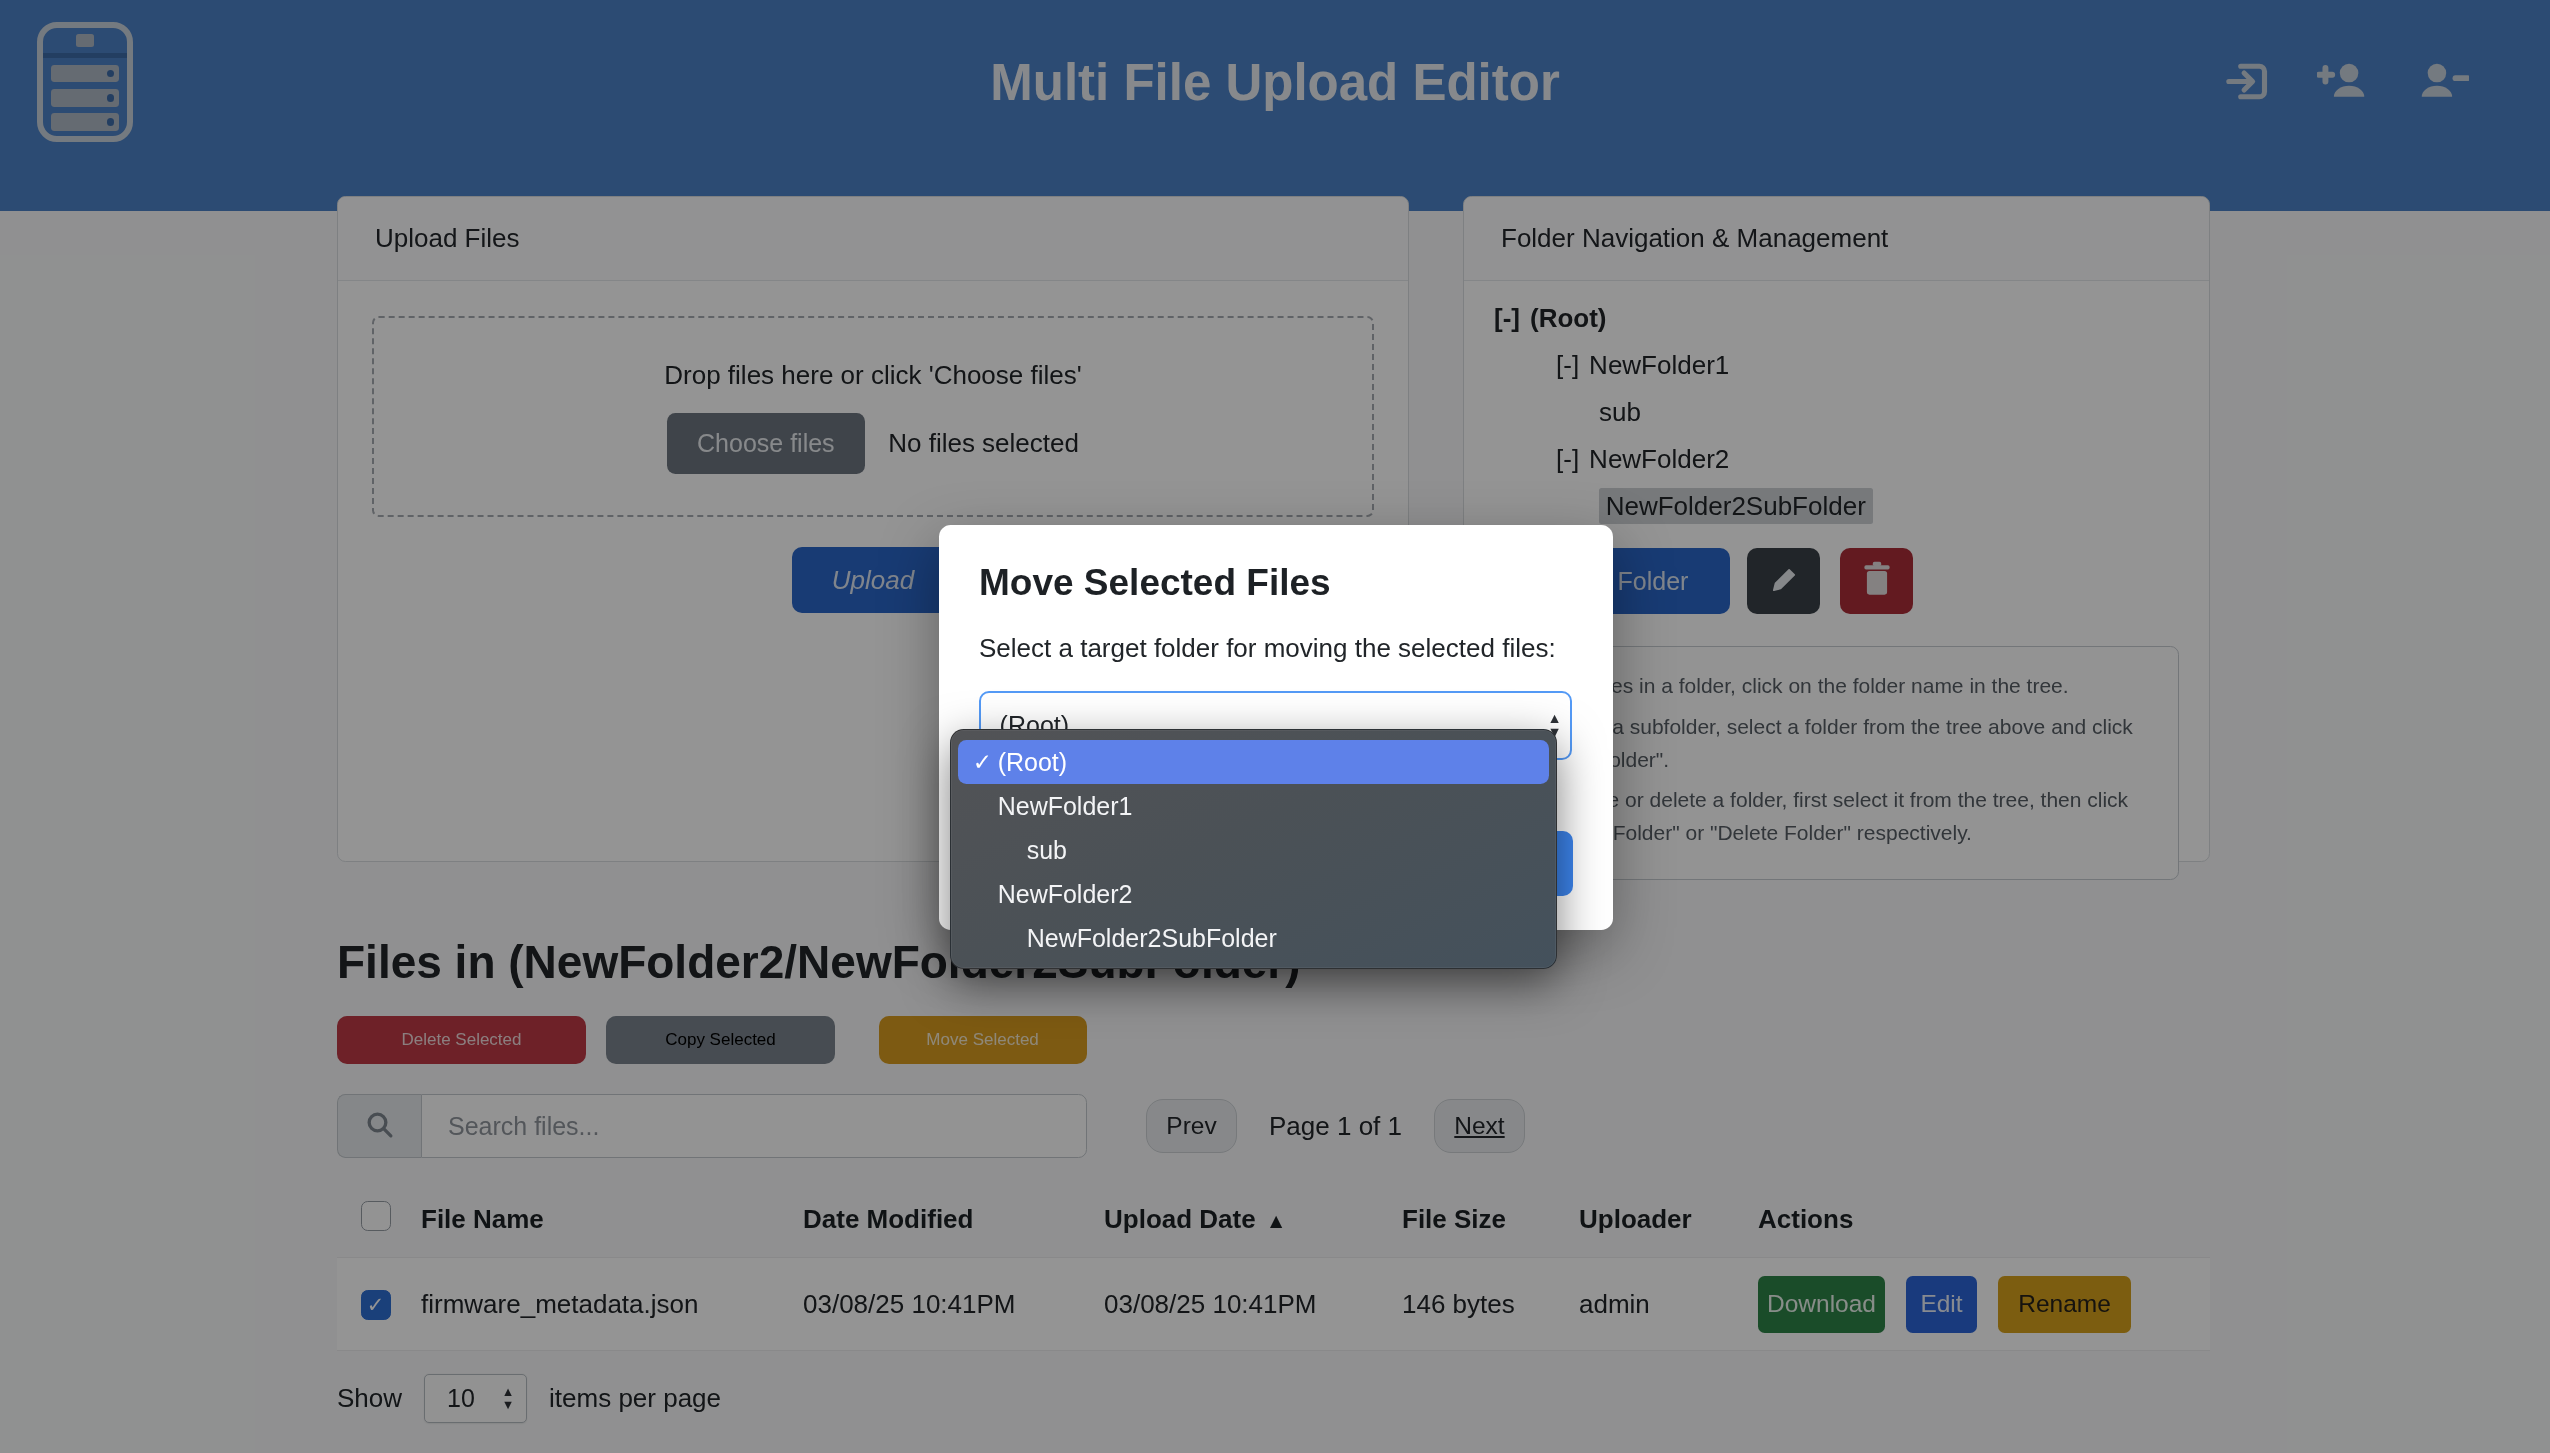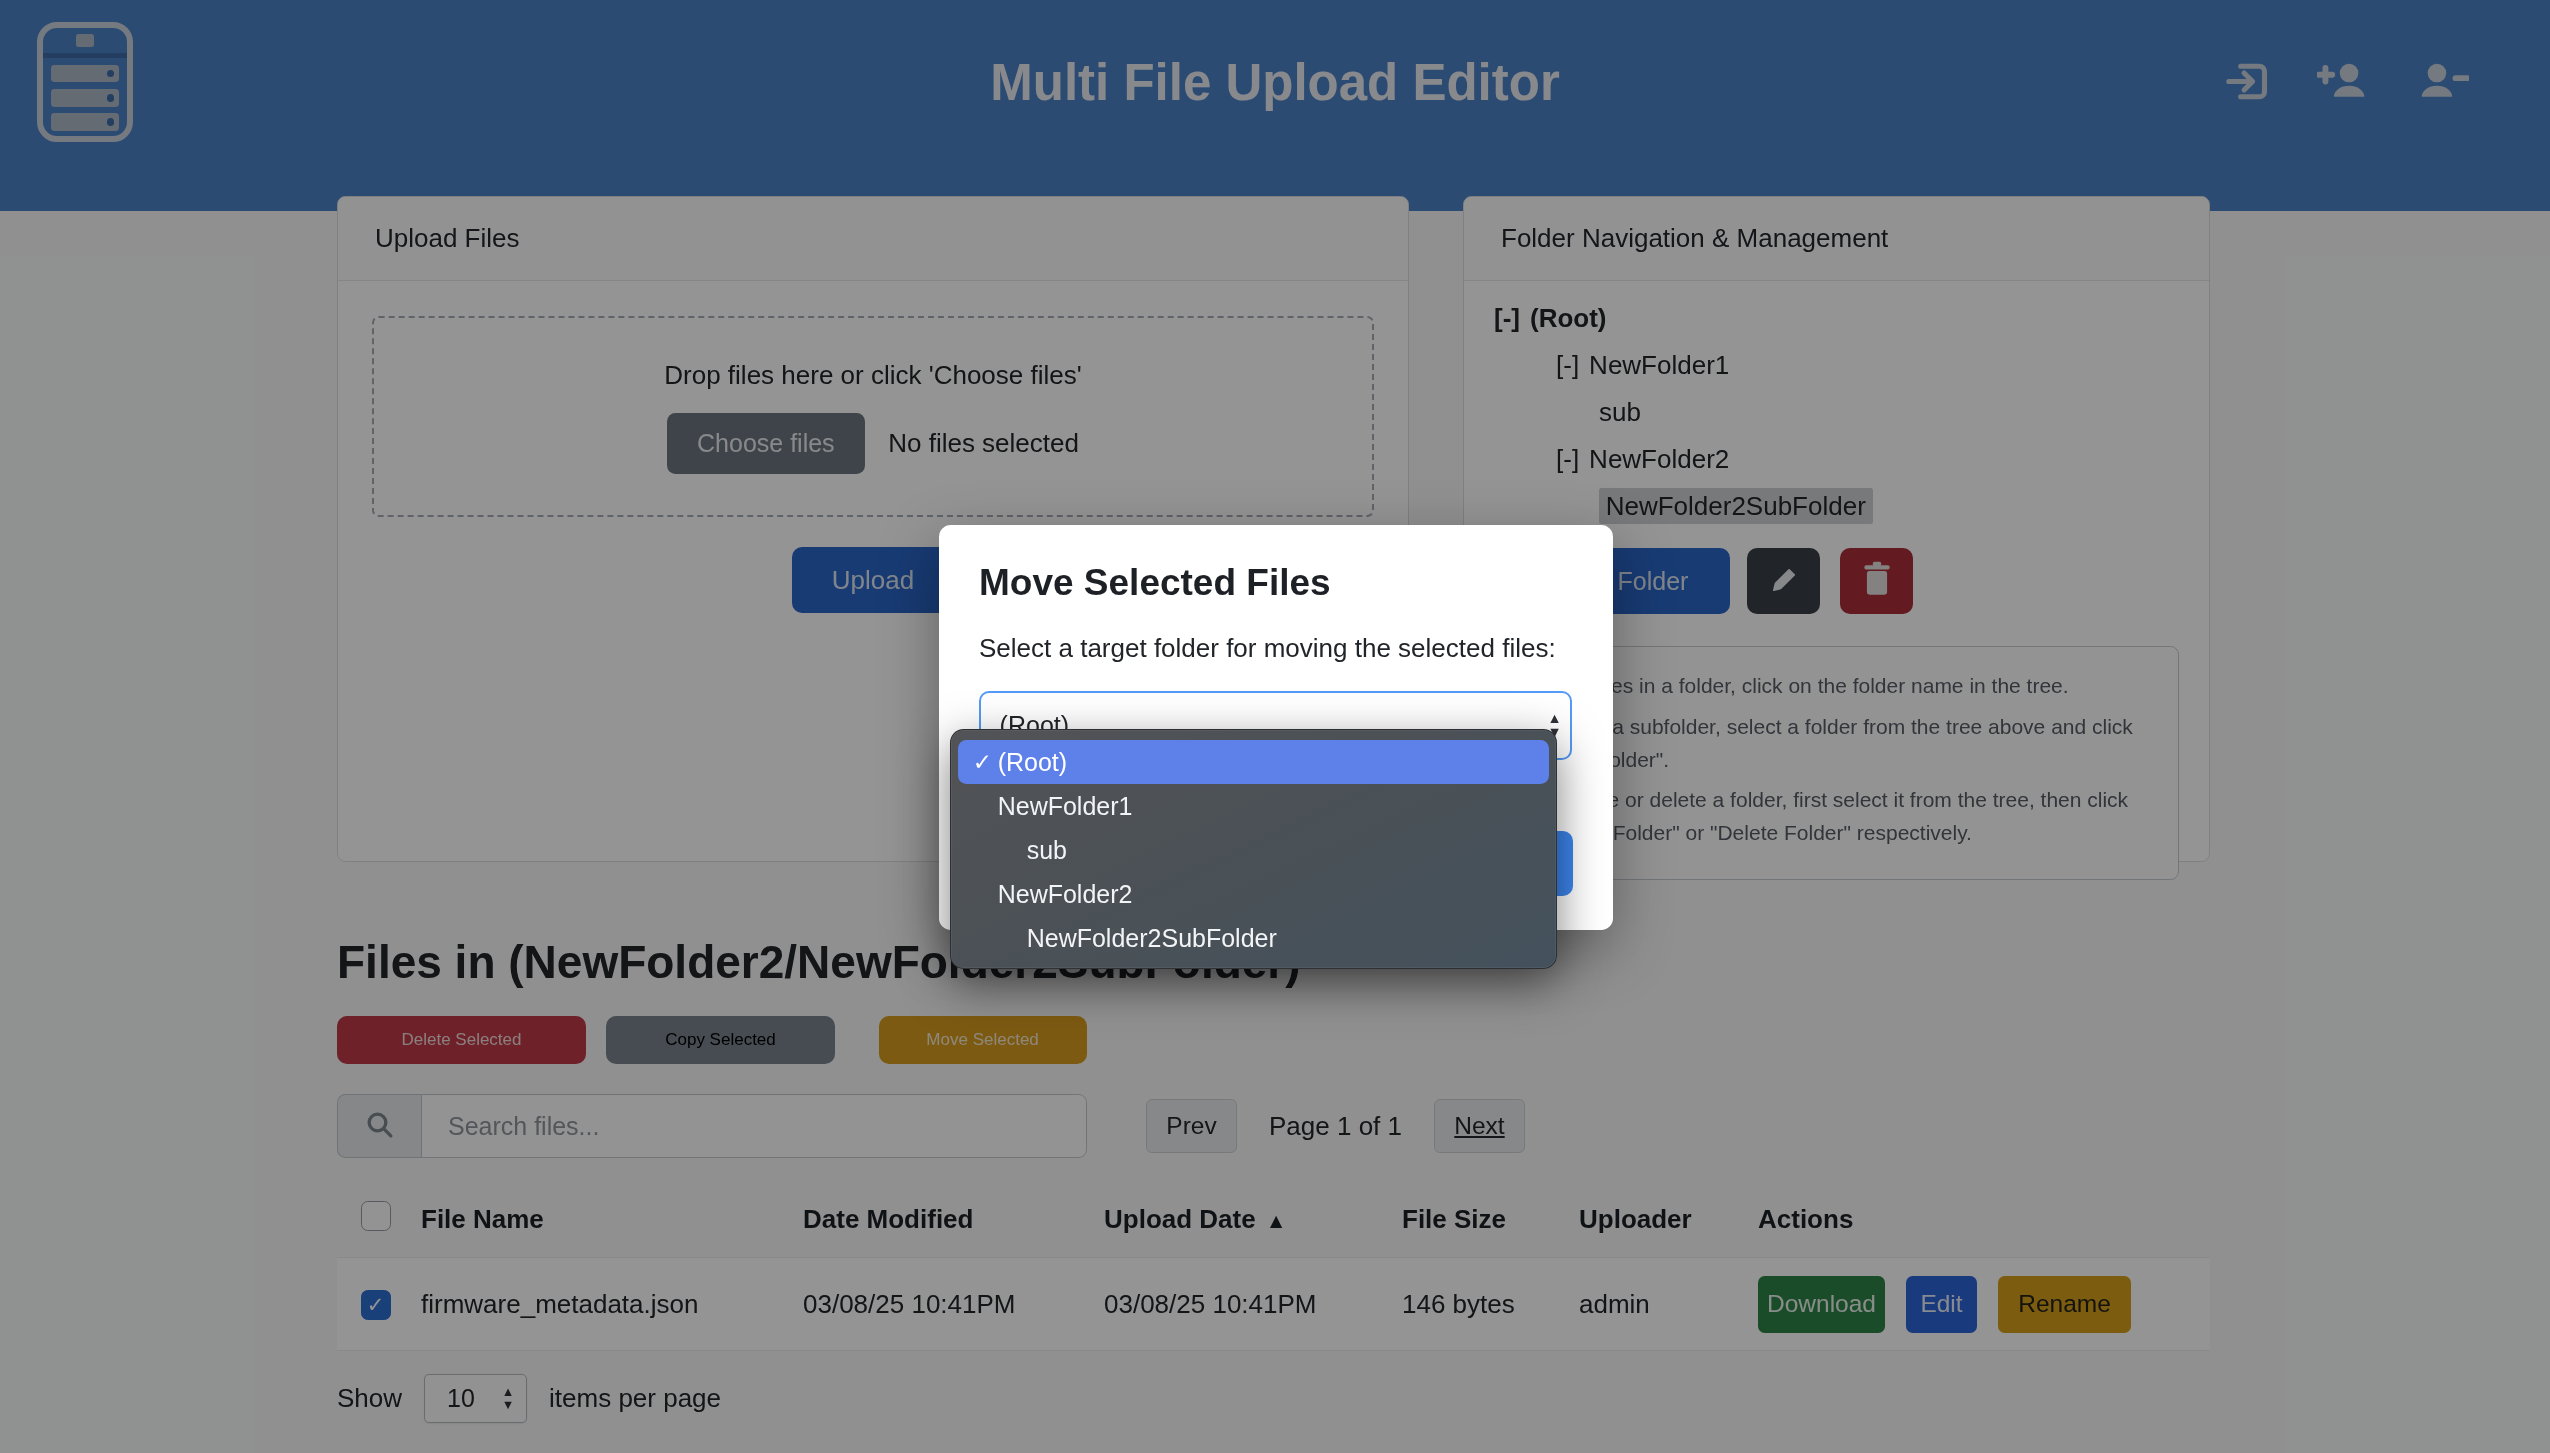--- a/index.html
+++ b/index.html
@@ -20,21 +20,21 @@
   .content { position:absolute; left:337px; top:196px; width:1873px; height:1258px; z-index:1; }
   .card { position:absolute; background:#ffffff; border:0.8px solid #d9dde1; border-radius:8.4px; }
   .card-header { height:84px; border-bottom:0.8px solid #e4e7ea; display:flex; align-items:center; padding:0 37px; font-size:26px; color:#23272b; background:#fcfcfd; border-radius:8.4px 8.4px 0 0; }
   .upload-card { left:0; top:0; width:1072px; height:666px; }
   .dropzone { margin:35px 34px 0 34px; height:201px; border:2.5px dashed #a6abb1; border-radius:6.7px; display:flex; flex-direction:column; align-items:center; justify-content:center; gap:22px; }
   .dz-text { font-size:26px; color:#212529; }
   .dz-row { display:flex; align-items:center; gap:23.6px; }
   .btn { border:none; cursor:pointer; display:inline-flex; align-items:center; justify-content:center; }
   .choose-btn { height:61px; padding:0 30px; background:#6d7680; color:#e9ecef; font-size:25px; border-radius:8.4px; }
   .no-files { font-size:26px; color:#212529; }
-  .upload-btn { display:flex; margin:30px auto 0 auto; width:162px; height:66px; background:#2a66c8; color:#dde6f2; font-size:26px; border-radius:10px; }
+  .upload-btn { display:flex; margin:30px auto 0 auto; width:162px; height:66px; background:#2a66c8; color:#dde6f2; font-size:26px; border-radius:10px;font-style:italic; }
 
   .folder-card { left:1126px; top:0; width:747px; height:666px; }
   .tree { padding:13.5px 30px 0 30px; font-size:26px; color:#212529; }
   .tree-item { height:47px; display:flex; align-items:center; gap:10px; cursor:pointer; }
   .ind-0{ padding-left:0; } .ind-1{ padding-left:62px; } .ind-2{ padding-left:105px; }
   .tree-item .sel { background:#cdd1d5; padding:2.5px 6.7px; border-radius:2.5px; }
   .tree-root { font-weight:700; }
   .folder-btns { display:flex; margin:18.6px 30px 0 30px; }
   .create-btn { width:236px; height:66px; background:#2a66c8; color:#dce6f2; font-size:25px; border-radius:10px; }
   .icon-btn { width:73px; height:66px; border-radius:10px; }
@@ -47,21 +47,21 @@
   .bulk-row { position:absolute; left:0; top:820px; display:flex; gap:20px; }
   .bulk-btn { height:48px; border-radius:10px; font-size:17px; }
   .delete-sel { width:249px; background:#bd3945; color:#f0dadb; }
   .copy-sel { width:229px; background:#7a838d; color:#000000; }
   .move-sel { width:208px; background:#d89b20; color:#f5ead0; margin-left:23.6px; }
 
   .search-row { position:absolute; left:0; top:898px; height:64px; display:flex; align-items:center; }
   .search-icon-box { width:84px; height:64px; background:#e6e9ec; border:0.8px solid #c3c8cd; border-right:none; border-radius:8.4px 0 0 8.4px; display:flex; align-items:center; justify-content:center; }
   .search-input { width:666px; height:64px; border:0.8px solid #c3c8cd; border-radius:0 8.4px 8.4px 0; padding:0 26px; font-size:25px; color:#212529; background:#fefefe; outline:none; }
   .search-input::placeholder { color:#8f959c; }
-  .pg-btn { width:91px; height:54px; background:#e9ebee; border:0.8px solid #cdd1d5; border-radius:6px; font-size:24.5px; color:#23272b; }
+  .pg-btn { width:91px; height:54px; background:#e9ebee; border:0.8px solid #cdd1d5; border-radius:17px; font-size:24.5px; color:#23272b; }
   .prev-btn { margin-left:59px; }
   .page-info { margin-left:32px; font-size:26px; color:#212529; }
   .next-btn { margin-left:32px;text-decoration:underline; }
 
   .tbl-grid { display:grid; grid-template-columns:84px 382px 301px 298px 177px 179px 451px; align-items:center; width:1873px; }
   .tbl-head { position:absolute; left:0; top:992px; height:62px; font-weight:700; font-size:26px; color:#1d2125; }
   .tbl-head .cb-cell, .tbl-row .cb-cell { padding-left:23.6px; }
   .sort-arrow { font-size:21px; margin-left:10px; }
   .tbl-row { position:absolute; left:0; top:1061px; height:94px; background:#ffffff; border-top:0.8px solid #ececee; border-bottom:0.8px solid #ececee; font-size:26px; color:#212529; }
   .checkbox { width:30px; height:30px; border:1.7px solid #969da4; border-radius:6.7px; background:#fdfdfe; display:inline-flex; align-items:center; justify-content:center; cursor:pointer; }

